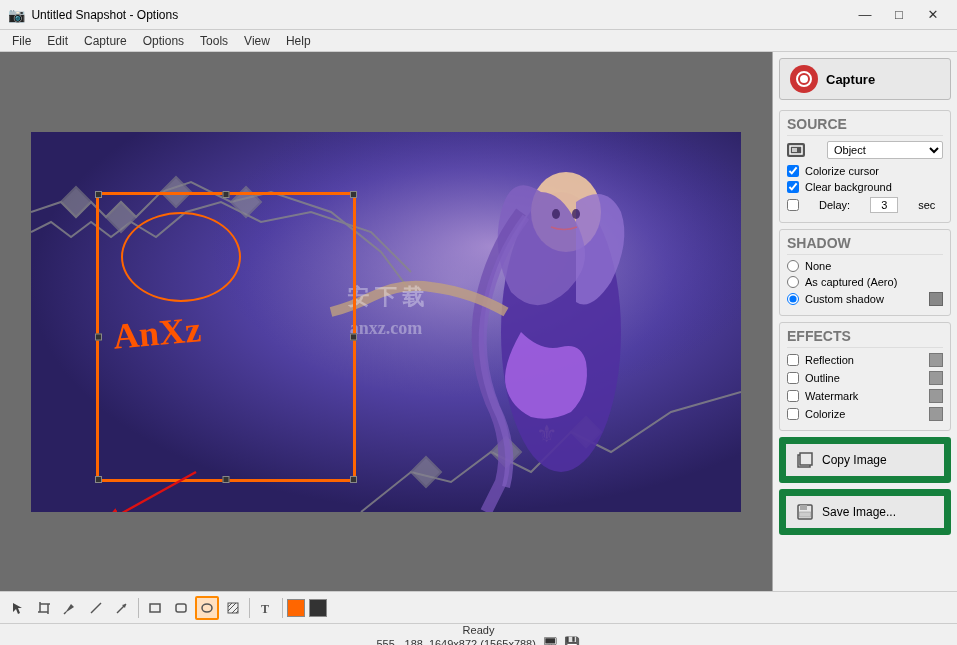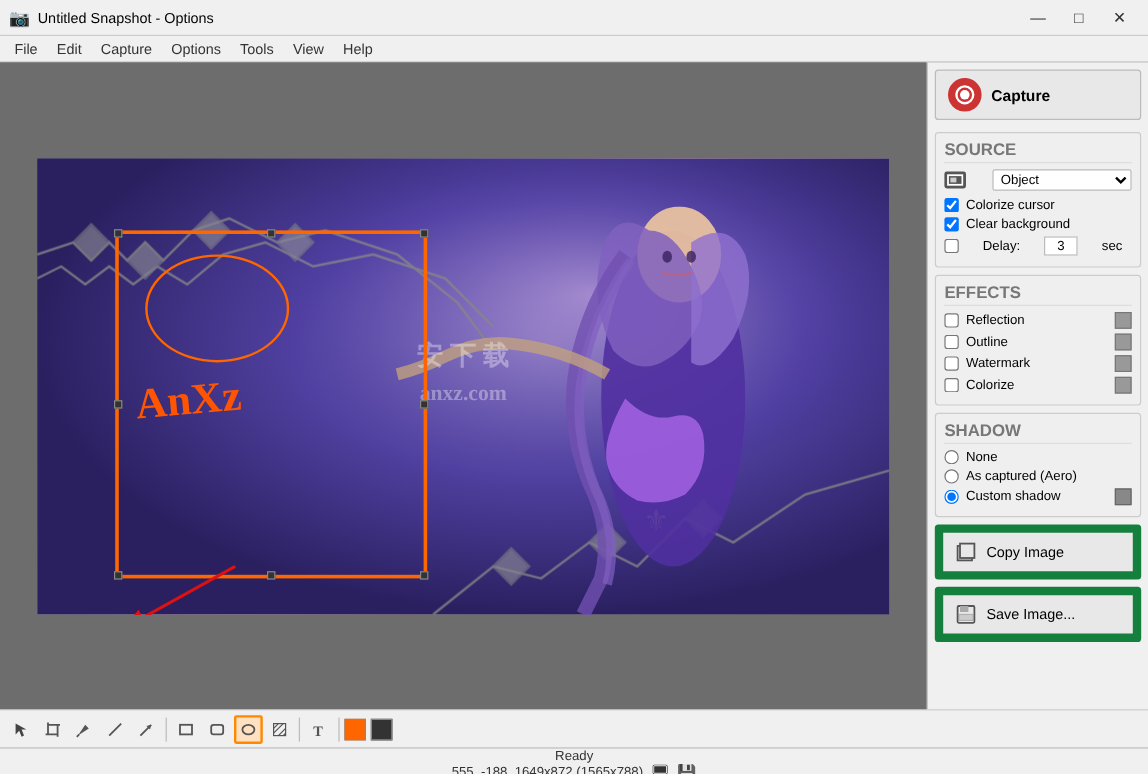--- a/index.html
+++ b/index.html
@@ -502,57 +502,57 @@
       </div>
       <div class="delay-row option-row">
         <input type="checkbox" style="">
         <label>Delay:</label>
         <input type="text" class="delay-input" value="3" style="">
         <span>sec</span>
       </div>
     </div>
 
     <div class="panel-group">
+      <div class="group-label">Shadow</div>
+      <div class="option-row">
+        <input type="radio" name="shadow" style="">
+        <label>None</label>
+      </div>
+      <div class="option-row">
+        <input type="radio" name="shadow" style="">
+        <label>As captured (Aero)</label>
+      </div>
+      <div class="option-row">
+        <input type="radio" name="shadow" checked="" style="">
+        <label>Custom shadow</label>
+        <div class="custom-shadow-box"></div>
+      </div>
+    </div>
+
+    <div class="panel-group">
       <div class="group-label">Effects</div>
       <div class="option-row">
         <input type="checkbox" style="">
         <label>Reflection</label>
         <div class="effects-btn"></div>
       </div>
       <div class="option-row">
         <input type="checkbox" style="">
         <label>Outline</label>
         <div class="effects-btn"></div>
       </div>
       <div class="option-row">
         <input type="checkbox" style="">
         <label>Watermark</label>
         <div class="effects-btn"></div>
       </div>
       <div class="option-row">
         <input type="checkbox" style="">
         <label>Colorize</label>
         <div class="effects-btn"></div>
-      </div>
-    </div>
-
-    <div class="panel-group">
-      <div class="group-label">Shadow</div>
-      <div class="option-row">
-        <input type="radio" name="shadow" style="">
-        <label>None</label>
-      </div>
-      <div class="option-row">
-        <input type="radio" name="shadow" style="">
-        <label>As captured (Aero)</label>
-      </div>
-      <div class="option-row">
-        <input type="radio" name="shadow" checked="" style="">
-        <label>Custom shadow</label>
-        <div class="custom-shadow-box"></div>
       </div>
     </div>
 
     <button class="action-btn">
       <div class="btn-icon">
         <svg width="18" height="18" viewBox="0 0 18 18">
           <rect x="2" y="4" width="12" height="12" fill="none" stroke="#555" stroke-width="1.5"></rect>
           <rect x="4" y="2" width="12" height="12" fill="#e8e8e8" stroke="#555" stroke-width="1.5"></rect>
         </svg>
       </div>

